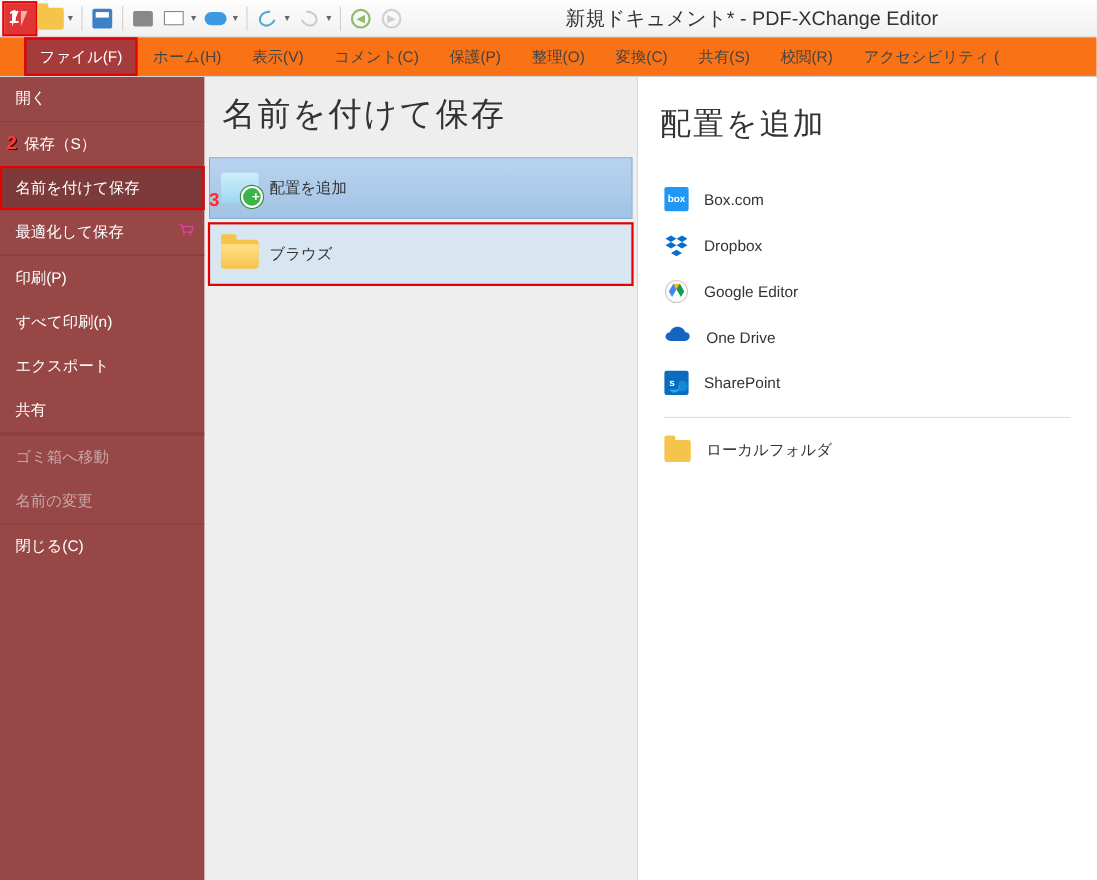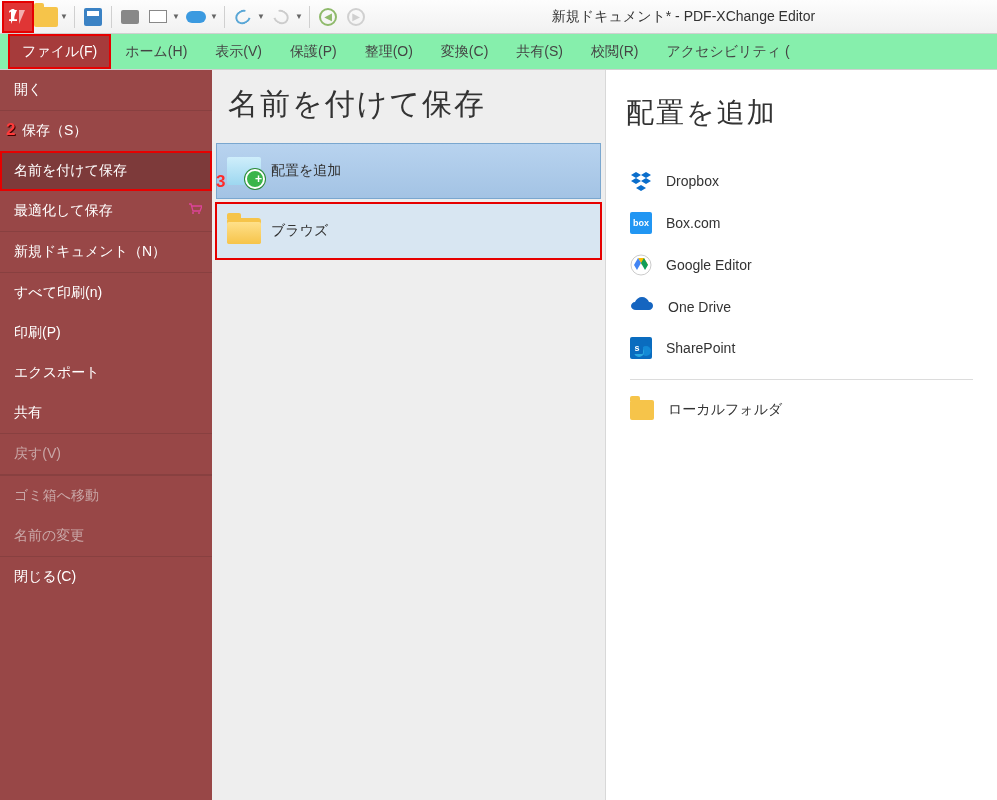--- a/index.html
+++ b/index.html
@@ -7,32 +7,32 @@
 
   
   .title-bar { height: 34px; background: linear-gradient(#fdfdfd,#f1f1f1); border-bottom: 1px solid #d0d0d0; display: flex; align-items: center; }
   .app-icon { width: 28px; height: 28px; margin-left: 4px; background: #e03535; display: flex; align-items: center; justify-content: center; color: #fff; font-weight:bold; position: relative; }
   .app-icon .num-badge { position:absolute; left:4px; top:3px; color:#fff; font-size:17px; font-weight:bold; }
   .app-icon .red-outline { position:absolute; inset:-2px; border:2px solid #e60000; }
   .qa-group { display:flex; align-items:center; height:100%; }
   .qa-btn { width: 26px; height: 26px; display:flex; align-items:center; justify-content:center; margin: 0 1px; }
   .qa-sep { width:1px; height:22px; background:#d0d0d0; margin:0 4px; }
   .qa-drop { width:10px; font-size:8px; color:#666; }
-  .title-text { flex:1; text-align:center; font-size:14px; color:#333; }
-
-  
-  .menu-bar { height: 36px; background:#86efac; border-bottom:1px solid #d0d0d0; display:flex; align-items:stretch; padding-left:8px; }
+  .title-text { flex:1; text-align:center; font-size:18px; color:#333; }
+
+  
+  .menu-bar { height: 36px; background:#f97316; border-bottom:1px solid #d0d0d0; display:flex; align-items:stretch; padding-left:22px; }
   .menu-item { padding: 0 14px; display:flex; align-items:center; font-size:14px; color:#444; cursor:default; }
   .menu-item.active { background:#a63b3b; color:#fff; outline:2px solid #e60000; outline-offset:-2px; }
 
   
   .main { display:flex; height: calc(800px - 34px - 36px); }
 
   
-  .sidebar { width: 212px; background:#984747; display:flex; flex-direction:column; }
+  .sidebar { width: 186px; background:#984747; display:flex; flex-direction:column; }
   .sb-item { padding: 11px 14px; color:#fff; font-size:14px; position:relative; }
   .sb-item.selected { background:#7d3a3a; outline:2px solid #e60000; outline-offset:-2px; }
   .sb-item.disabled { color:#c9a7a7; }
   .sb-divider { height:1px; background:#884040; }
   .sb-item .num-badge { position:absolute; left:6px; top:9px; color:#ff3a3a; font-size:17px; font-weight:bold; text-shadow:1px 1px 0 #400; }
   .sb-item .cart-icon { position:absolute; right:10px; top:12px; width:14px; height:12px; }
 
   
   .center { width: 394px; background:#eee; border-right:1px solid #d8d8d8; padding-top:4px; }
   .center-title { font-size:30px; font-weight:300; color:#333; padding: 10px 16px 18px 16px; letter-spacing:2px; }
@@ -123,20 +123,21 @@
         <span class="ico ico-fwd">▶</span>
       </div>
   </div>
   <div class="title-text">新規ドキュメント* - PDF-XChange Editor</div>
 </div>
 
 <div class="menu-bar">
   <div class="menu-item active">ファイル(F)</div>
   <div class="menu-item">ホーム(H)</div>
   <div class="menu-item">表示(V)</div>
+  <div class="menu-item">コメント(C)</div>
   <div class="menu-item">保護(P)</div>
   <div class="menu-item">整理(O)</div>
   <div class="menu-item">変換(C)</div>
   <div class="menu-item">共有(S)</div>
   <div class="menu-item">校閲(R)</div>
   <div class="menu-item">アクセシビリティ (</div>
 </div>
 
 <div class="main">
 
@@ -150,28 +151,26 @@
     <div class="sb-item selected"><span>名前を付けて保存</span></div>
     <div class="sb-item">
       <span>最適化して保存</span>
       <svg class="cart-icon" viewBox="0 0 14 12">
           <path d="M1 1h2l2 7h7l2-5H4" stroke="#d49" stroke-width="1.3" fill="none"></path>
           <circle cx="5" cy="10" r="1" fill="#d49"></circle>
           <circle cx="11" cy="10" r="1" fill="#d49"></circle>
         </svg>
     </div>
     <div class="sb-divider"></div>
-    <div class="sb-item"><span>新規ドキュメント（N）</span></div>
-    <div class="sb-divider"></div>
+    <div class="sb-divider"></div>
+    <div class="sb-item"><span>印刷(P)</span></div>
     <div class="sb-item"><span>すべて印刷(n)</span></div>
-    <div class="sb-item"><span>印刷(P)</span></div>
     <div class="sb-item"><span>エクスポート</span></div>
     <div class="sb-item"><span>共有</span></div>
     <div class="sb-divider"></div>
-    <div class="sb-item disabled"><span>戻す(V)</span></div>
     <div class="sb-divider"></div>
     <div class="sb-divider"></div>
     <div class="sb-item disabled"><span>ゴミ箱へ移動</span></div>
     <div class="sb-item disabled"><span>名前の変更</span></div>
     <div class="sb-divider"></div>
     <div class="sb-item"><span>閉じる(C)</span></div>
   </div>
 
   <div class="center">
     <div class="center-title">名前を付けて保存</div>
@@ -184,30 +183,30 @@
     </div>
     <div class="center-row browse">
       <span class="ico ico-folder-lg"></span>
       <span class="label">ブラウズ</span>
     </div>
   </div>
 
   <div class="right">
     <div class="right-title">配置を追加</div>
     <div class="loc-item">
+      <span class="ico ico-box">box</span>
+      <span>Box.com</span>
+    </div>
+    <div class="loc-item">
       <span class="ico ico-dropbox">
         <svg width="22" height="22" viewBox="0 0 22 22">
             <path d="M6 2l5 3-5 3-5-3zM16 2l5 3-5 3-5-3zM6 8l5 3-5 3-5-3zM16 8l5 3-5 3-5-3zM11 15l5 3-5 3-5-3z" fill="#0a6ecc"></path>
           </svg>
       </span>
       <span>Dropbox</span>
-    </div>
-    <div class="loc-item">
-      <span class="ico ico-box">box</span>
-      <span>Box.com</span>
     </div>
     <div class="loc-item">
       <span class="ico ico-gdrive">
         <svg width="22" height="22" viewBox="0 0 22 22">
             <circle cx="11" cy="11" r="10" fill="#fff" stroke="#ccc"></circle>
             <path d="M8 4h6l4 7h-6z" fill="#fbbc04"></path>
             <path d="M14 4l4 7-3 5-4-7z" fill="#0f9d58"></path>
             <path d="M8 4l-4 7 3 5 4-7z" fill="#4285f4"></path>
           </svg>
       </span>

